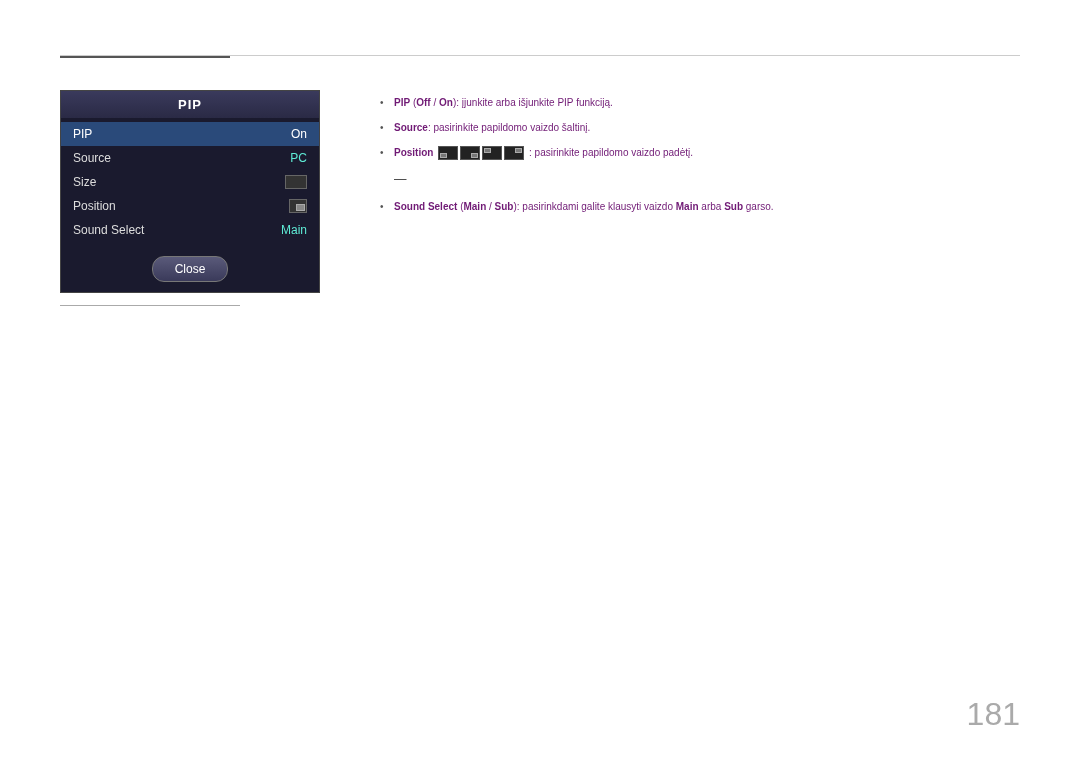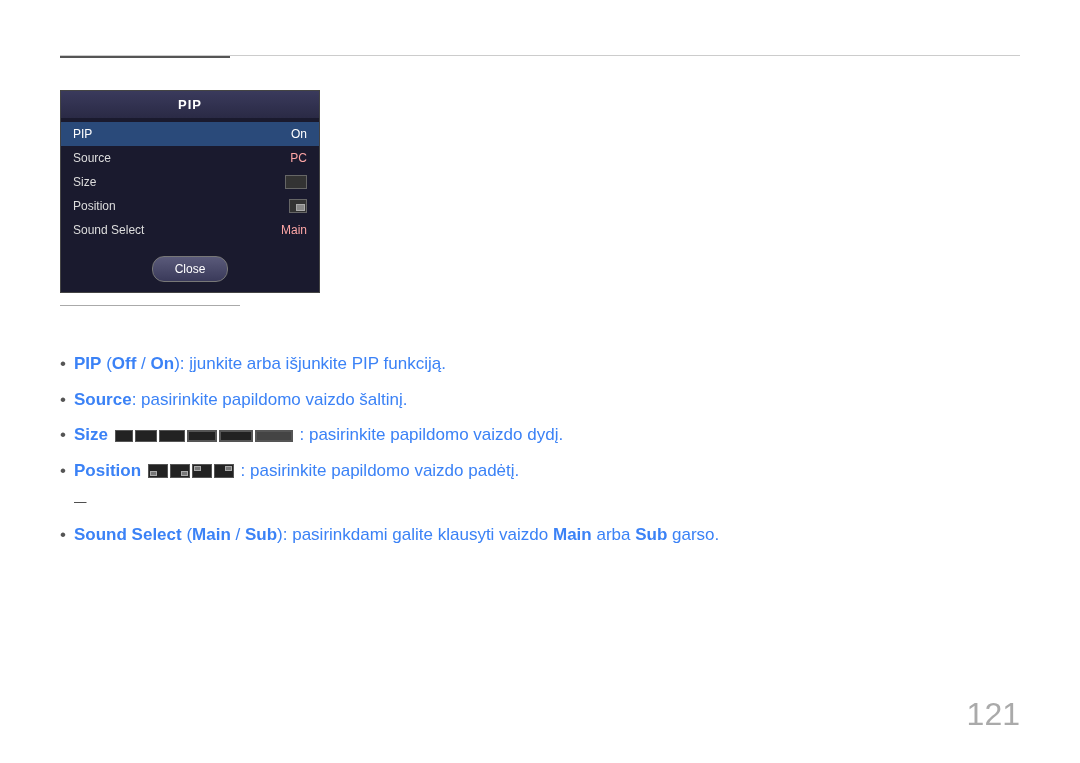--- a/index.html
+++ b/index.html
@@ -37,21 +37,21 @@
       position: absolute;
       top: 55px;
       left: 60px;
       width: 170px;
       height: 3px;
       background: #555555;
     }
 
     .content-area {
       display: flex;
-      flex-direction: column;
+      flex-direction: row;
       margin-top: 30px;
       gap: 40px;
     }
 
     
     .left-panel {
       width: 280px;
       flex-shrink: 0;
     }
 
@@ -91,21 +91,21 @@
 
     .pip-menu-row .row-label {
       color: #dddddd;
     }
 
     .pip-menu-row.active .row-label {
       color: #ffffff;
     }
 
     .pip-menu-row .row-value {
-      color: #fca5a5;
+      color: #5eead4;
       font-size: 12px;
     }
 
     .pip-menu-row.active .row-value {
       color: #ffffff;
     }
 
     .pip-menu-row .row-icon {
       width: 20px;
       height: 14px;
@@ -175,22 +175,22 @@
 
     .right-panel ul {
       list-style: none;
       padding: 0;
     }
 
     .right-panel ul li {
       position: relative;
       padding-left: 14px;
       margin-bottom: 10px;
-      font-size: 17px;
-      color: #3b82f6;
+      font-size: 10px;
+      color: #701a75;
       line-height: 1.5;
     }
 
     .right-panel ul li::before {
       content: '•';
       position: absolute;
       left: 0;
       top: 0;
       color: #555;
     }
@@ -303,35 +303,20 @@
             <span class="bold">PIP</span> (<span class="bold">Off</span> / <span class="bold">On</span>): įjunkite arba išjunkite PIP funkciją.
           </span>
         </li>
 
         <li>
           <span>
             <span class="bold">Source</span>: pasirinkite papildomo vaizdo šaltinį.
           </span>
         </li>
 
-        <li>
-          <span>
-            <span class="bold">Size</span>
-            
-            <span class="size-icons">
-              <span class="size-icon" style="width:18px;height:12px;"></span>
-              <span class="size-icon" style="width:22px;height:12px;"></span>
-              <span class="size-icon" style="width:26px;height:12px;"></span>
-              <span class="size-icon" style="width:30px;height:12px;border:2px solid #555;"></span>
-              <span class="size-icon" style="width:34px;height:12px;border:2px solid #555;"></span>
-              <span class="size-icon" style="width:38px;height:12px;background:#444;border:2px solid #555;"></span>
-            </span>
-            : pasirinkite papildomo vaizdo dydį.
-          </span>
-        </li>
 
         <li>
           <span>
             <span class="bold">Position</span>
             
             <span class="pos-icons">
               <span style="display:inline-block;width:20px;height:14px;background:#222;border:1px solid #555;position:relative;vertical-align:middle;">
                 <span style="position:absolute;bottom:1px;left:1px;width:7px;height:5px;background:#777;border:1px solid #aaa;"></span>
               </span>
               <span style="display:inline-block;width:20px;height:14px;background:#222;border:1px solid #555;position:relative;vertical-align:middle;">
@@ -359,15 +344,15 @@
         <li>
           <span>
             <span class="bold">Sound Select</span> (<span class="bold">Main</span> / <span class="bold">Sub</span>): pasirinkdami galite klausyti vaizdo <span class="bold">Main</span> arba <span class="bold">Sub</span> garso.
           </span>
         </li>
       </ul>
     </div>
 
   </div>
 
-  <div class="page-number">121</div>
+  <div class="page-number">181</div>
 
 </div>
 
 </body></html>

